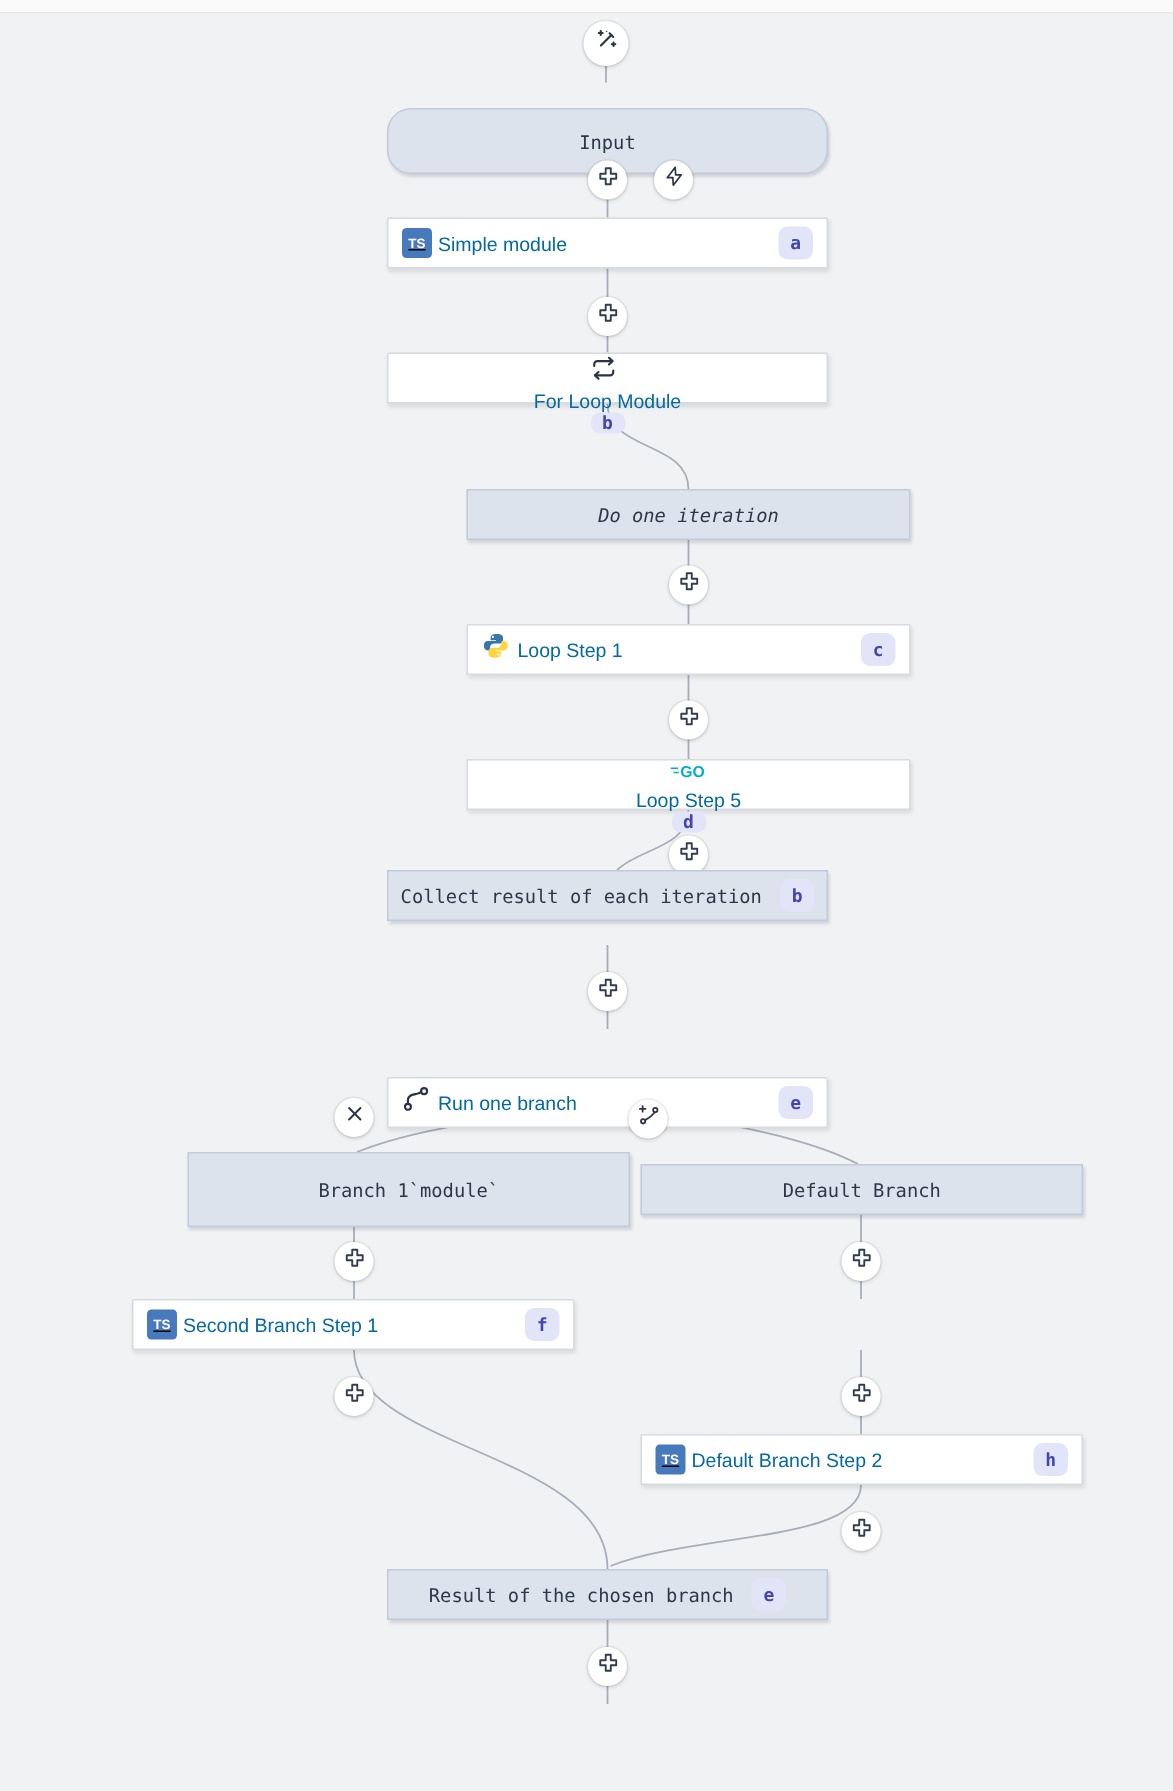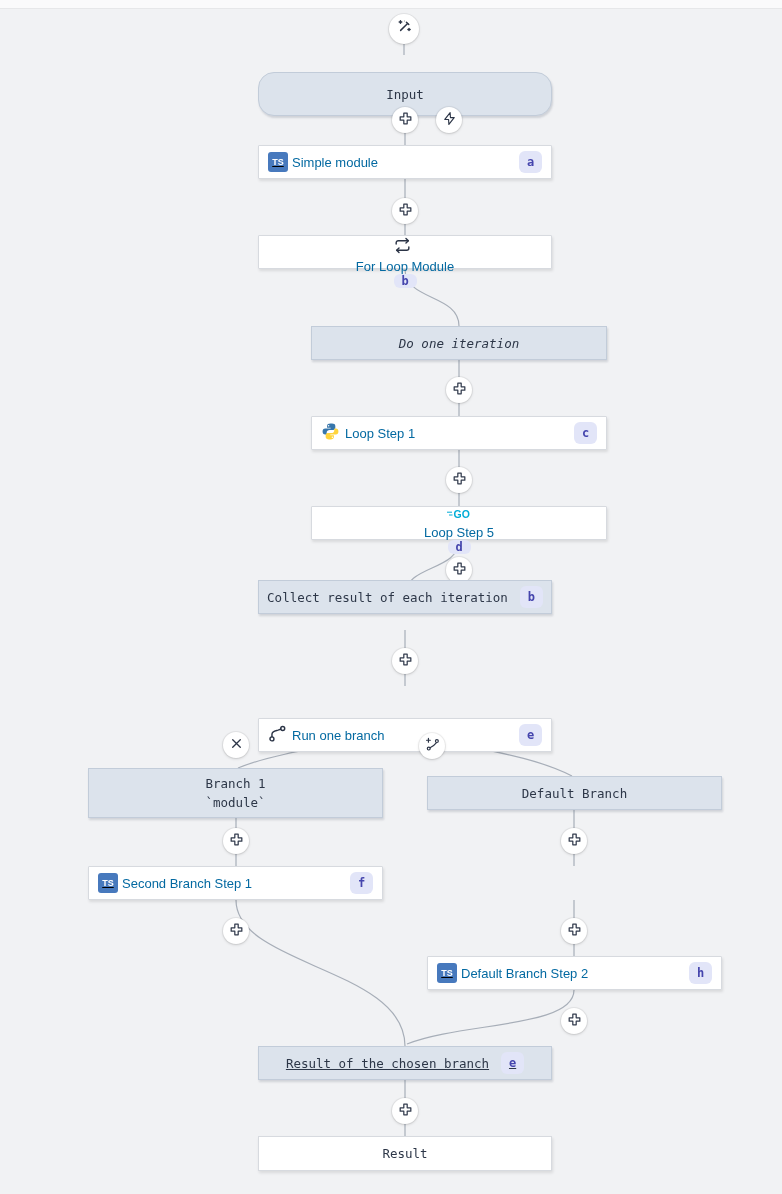--- a/index.html
+++ b/index.html
@@ -5,21 +5,21 @@
   html,body{margin:0;padding:0;}
   body{font-family:"Liberation Sans",sans-serif;}
   .canvas{position:relative;width:782px;height:1194px;background:#f1f2f4;overflow:hidden;}
   .topbar{position:absolute;top:0;left:0;width:782px;height:8px;background:#fafafb;border-bottom:1px solid #e6e7e9;}
   svg.wires{position:absolute;top:0;left:0;pointer-events:none;}
 
   .node{position:absolute;box-sizing:border-box;display:flex;align-items:center;}
   .vbox{background:#dce3ec;border:1px solid #c2ccd9;box-shadow:1px 2px 2px rgba(90,100,120,.22);
         justify-content:center;font-family:"DejaVu Sans Mono","Liberation Mono",monospace;
         font-size:12.5px;color:#2d3748;}
-  .vcol{flex-direction:column;line-height:19px;}
+  .vcol{flex-direction:row;line-height:19px;margin-left:37px;}
   .mbox{background:#ffffff;border:1px solid #d7dadf;box-shadow:1px 2px 3px rgba(0,0,0,.10);
         padding:0 9px;border-radius:1px;}
   .mbox .mlabel{flex:1;font-size:13px;color:#0369a1;}
   .wbox{background:#ffffff;border:1px solid #d7dadf;box-shadow:1px 2px 3px rgba(0,0,0,.10);
         justify-content:center;font-family:"DejaVu Sans Mono","Liberation Mono",monospace;
         font-size:12.5px;color:#2d3748;}
   .licon{width:24px;display:flex;align-items:center;justify-content:flex-start;text-decoration:underline;}
   .badge{min-width:23px;height:22px;border-radius:6px;background:#e2e5f8;color:#4545ad;
          font-weight:bold;font-size:12px;display:flex;align-items:center;justify-content:center;
          font-family:"DejaVu Sans Mono","Liberation Mono",monospace;}
@@ -281,29 +281,26 @@
   </div>
 
   <div class="circle c26" style="left:561px;top:1008px;">
     <span>
       <svg width="15" height="15" viewBox="0 0 24 24">
           <path d="M9.3 3.5h5.4v5.8h5.8v5.4h-5.8v5.8H9.3v-5.8H3.5V9.3h5.8z" fill="#fff" stroke="#333c4e" stroke-width="2" stroke-linejoin="round"></path>
         </svg>
     </span>
   </div>
 
-  <div class="node vbox" style="left:258px;top:1046px;width:294px;height:34px;text-decoration:underline;">
+  <div class="node vbox" style="left:258px;top:1046px;width:294px;height:34px;">
     <span>Result of the chosen branch</span>
     <span class="badge">e</span>
   </div>
 
   <div class="circle c26" style="left:392px;top:1098px;">
     <span>
       <svg width="15" height="15" viewBox="0 0 24 24">
           <path d="M9.3 3.5h5.4v5.8h5.8v5.4h-5.8v5.8H9.3v-5.8H3.5V9.3h5.8z" fill="#fff" stroke="#333c4e" stroke-width="2" stroke-linejoin="round"></path>
         </svg>
     </span>
   </div>
 
-  <div class="node wbox" style="left:258px;top:1136px;width:294px;height:35px;">
-    <span>Result</span>
-  </div>
 </div>
 
 </body></html>

